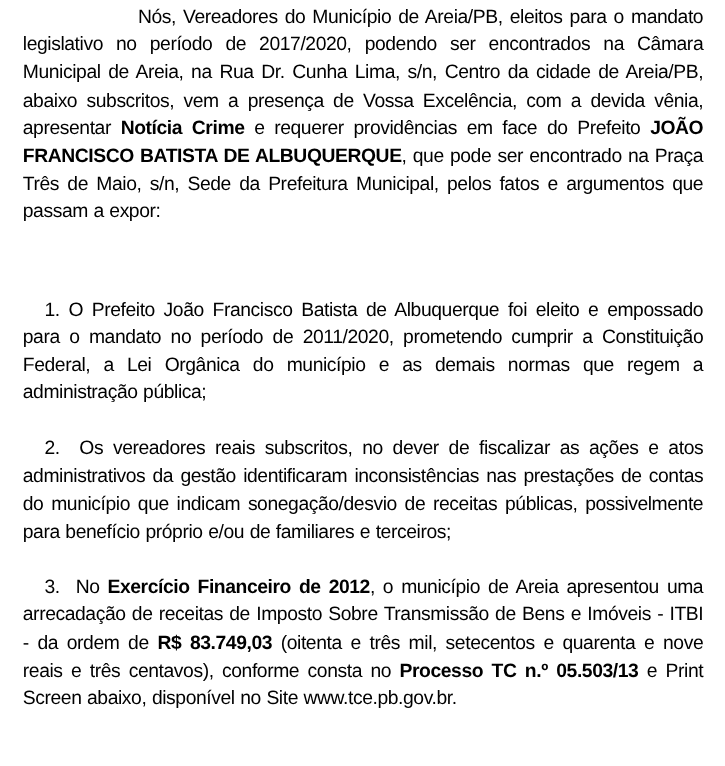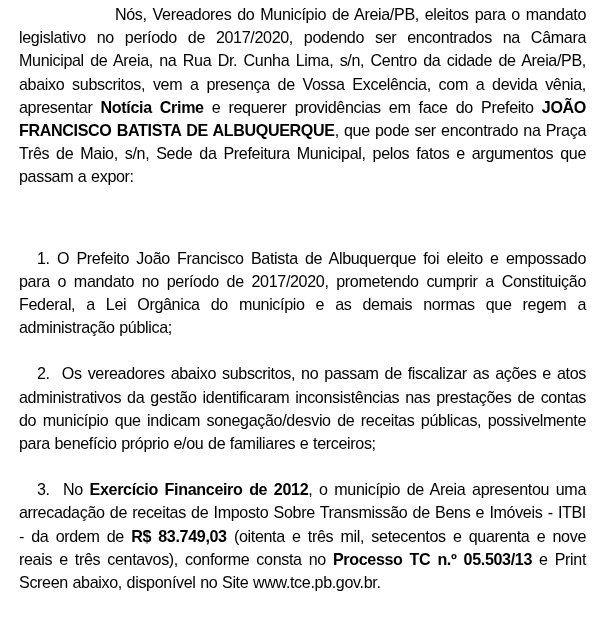--- a/index.html
+++ b/index.html
@@ -42,23 +42,23 @@
   </style>
 </head>
 <body>
 
 <div class="page">
 
   <p class="para intro"><span>Nós, Vereadores do Município de Areia/PB, eleitos para o mandato legislativo no período de 2017/2020, podendo ser encontrados na Câmara Municipal de Areia, na Rua Dr. Cunha Lima, s/n, Centro da cidade de Areia/PB, abaixo subscritos, vem a presença de Vossa Excelência, com a devida vênia, apresentar </span><b>Notícia Crime</b><span> e requerer providências em face do Prefeito </span><b>JOÃO FRANCISCO BATISTA DE ALBUQUERQUE</b><span>, que pode ser encontrado na Praça Três de Maio, s/n, Sede da Prefeitura Municipal, pelos fatos e argumentos que passam a expor:</span></p>
 
   <div class="gap-large"></div>
 
-  <p class="para item"><span>1.</span> <span>O Prefeito João Francisco Batista de Albuquerque foi eleito e empossado para o mandato no período de 2017/2020, prometendo cumprir a Constituição Federal, a Lei Orgânica do município e as demais normas que regem a administração pública;</span></p>
+  <p class="para item"><span>1.</span> <span>O Prefeito João Francisco Batista de Albuquerque foi eleito e empossado para o mandato no período de 2011/2020, prometendo cumprir a Constituição Federal, a Lei Orgânica do município e as demais normas que regem a administração pública;</span></p>
 
   <div class="gap-item"></div>
 
-  <p class="para item"><span>2.</span>&nbsp; <span>Os vereadores abaixo subscritos, no passam de fiscalizar as ações e atos administrativos da gestão identificaram inconsistências nas prestações de contas do município que indicam sonegação/desvio de receitas públicas, possivelmente para benefício próprio e/ou de familiares e terceiros;</span></p>
+  <p class="para item"><span>2.</span>&nbsp; <span>Os vereadores reais subscritos, no dever de fiscalizar as ações e atos administrativos da gestão identificaram inconsistências nas prestações de contas do município que indicam sonegação/desvio de receitas públicas, possivelmente para benefício próprio e/ou de familiares e terceiros;</span></p>
 
   <div class="gap-item"></div>
 
   <p class="para item"><span>3.</span>&nbsp; <span>No </span><b class="u">Exercício Financeiro de 2012</b><span>, o município de Areia apresentou uma arrecadação de receitas de Imposto Sobre Transmissão de Bens e Imóveis - ITBI - da ordem de </span><b>R$ 83.749,03</b><span> (oitenta e três mil, setecentos e quarenta e nove reais e três centavos), conforme consta no </span><b class="u">Processo TC n.º 05.503/13</b><span> e Print Screen abaixo, disponível no Site www.tce.pb.gov.br.</span></p>
 
 </div>
 
 </body></html>

